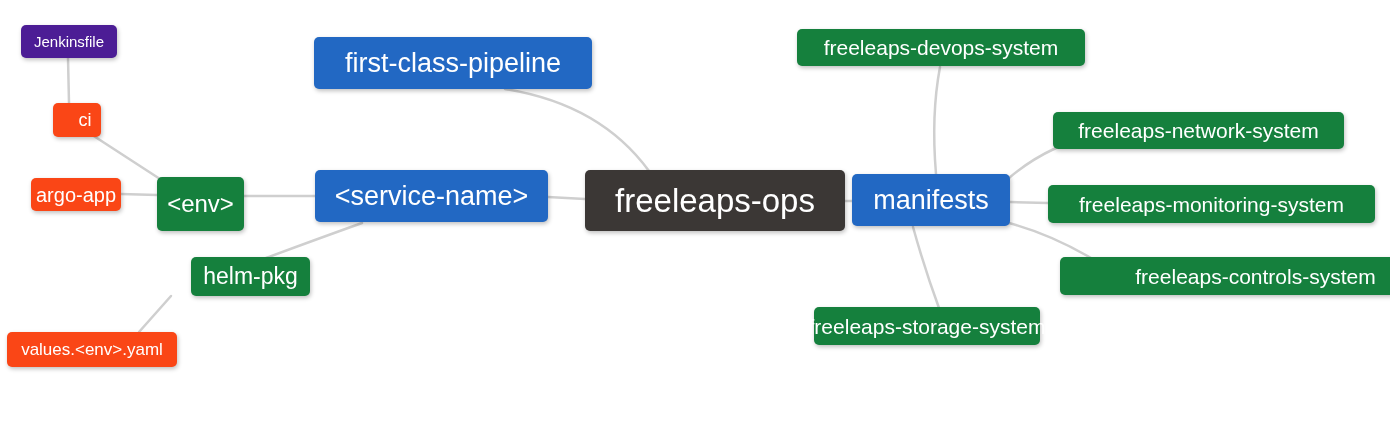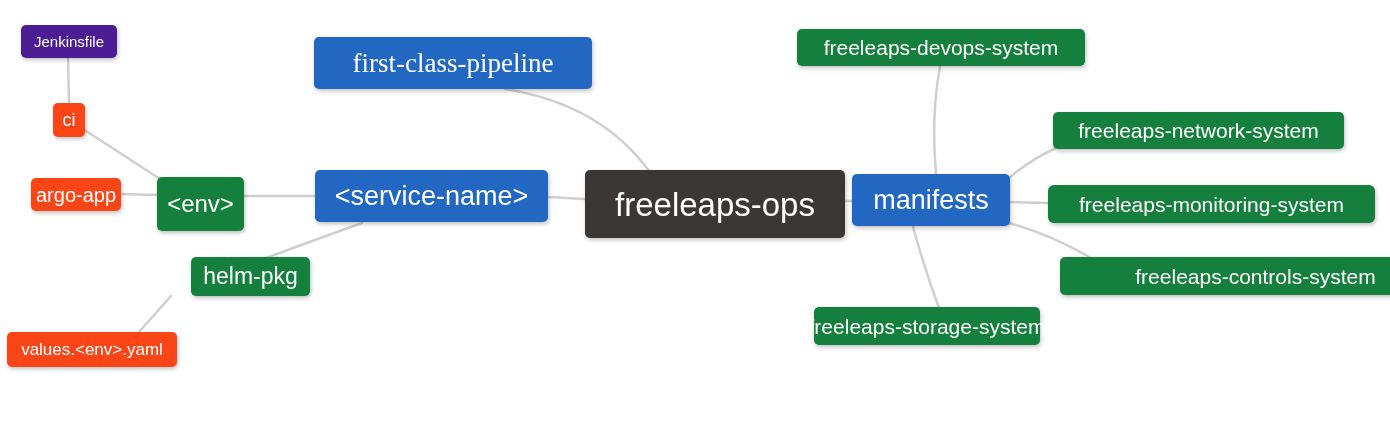--- a/index.html
+++ b/index.html
@@ -41,32 +41,32 @@
     cursor: default;
     line-height: 1;
   }
   .bg-dark   { background: #3B3735; }
   .bg-blue   { background: #2268C3; }
   .bg-green  { background: #15803d; }
   .bg-red    { background: #FA4616; }
   .bg-orange { background: #4c1d95; }
 
   .n-jenkinsfile { left: 21px;  top: 25px;  width: 96px;  height: 33px; font-size: 15px; }
-  .n-ci          { left: 53px;  top: 103px; width: 32px;  height: 34px; font-size: 18px; }
+  .n-ci          { left: 53px;  top: 103px; width: 32px;  height: 34px; font-size: 18px; padding-left: 16px; }
   .n-argo-app    { left: 31px;  top: 178px; width: 90px;  height: 33px; font-size: 20px; }
   .n-env         { left: 157px; top: 177px; width: 87px;  height: 54px; font-size: 24px; }
   .n-helm-pkg    { left: 147px; top: 257px; width: 119px; height: 39px; font-size: 23px; margin-left: 44px; }
   .n-values      { left: 7px;   top: 332px; width: 170px; height: 35px; font-size: 17px; }
-  .n-fcp         { left: 314px; top: 37px;  width: 278px; height: 52px; font-size: 27px; font-family: Liberation Serif, serif; }
+  .n-fcp         { left: 314px; top: 37px;  width: 278px; height: 52px; font-size: 27px; }
   .n-service     { left: 315px; top: 170px; width: 233px; height: 52px; font-size: 27px; }
-  .n-root        { left: 585px; top: 170px; width: 260px; height: 68px; font-size: 33px; }
+  .n-root        { left: 585px; top: 170px; width: 260px; height: 61px; font-size: 33px; }
   .n-manifests   { left: 852px; top: 174px; width: 158px; height: 52px; font-size: 27px; }
   .n-devops      { left: 797px; top: 29px;  width: 288px; height: 37px; font-size: 21px; }
   .n-network     { left: 1053px; top: 112px; width: 291px; height: 37px; font-size: 21px; }
-  .n-monitoring  { left: 1048px; top: 185px; width: 327px; height: 38px; font-size: 21px; border-radius: 6px; }
+  .n-monitoring  { left: 1048px; top: 185px; width: 327px; height: 38px; font-size: 21px; }
   .n-controls    { left: 1060px; top: 257px; width: 297px; height: 38px; font-size: 21px; padding-left: 47px; }
   .n-storage     { left: 814px;  top: 307px; width: 226px; height: 38px; font-size: 21px; }
 </style>
 </head>
 <body>
 
 <div class="canvas">
 
   <svg class="edges" viewBox="0 0 1390 421" xmlns="http://www.w3.org/2000/svg">
     <path d="M68,58 L69,103"></path>

